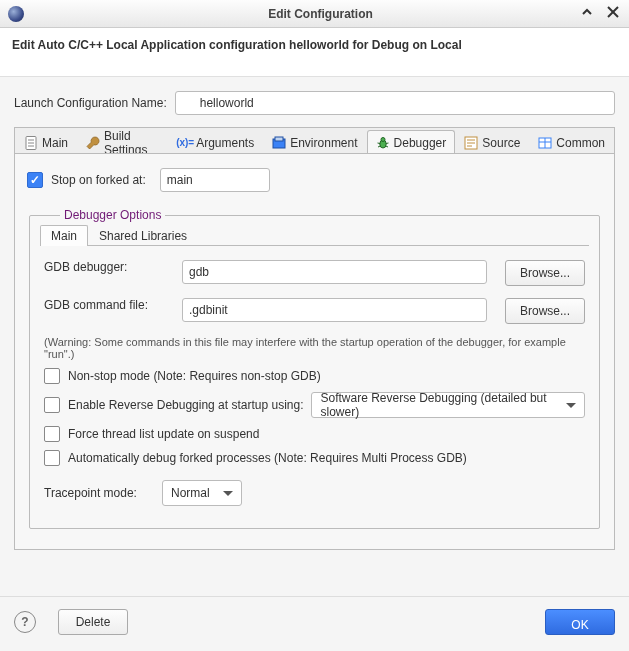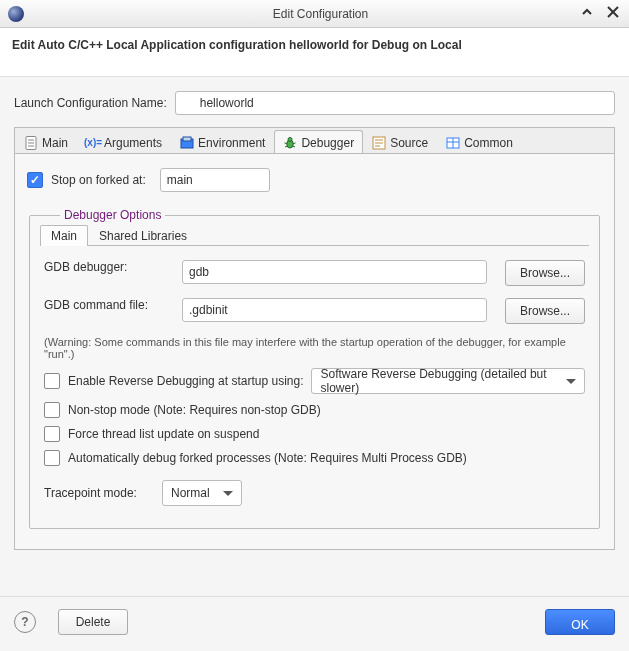--- a/index.html
+++ b/index.html
@@ -26,21 +26,21 @@
     width: 16px; height: 16px;
     border-radius: 50%;
     background: radial-gradient(circle at 35% 35%, #9bb0d8, #3a4c8a 60%, #1a2550);
     margin-right: 8px;
     flex-shrink: 0;
   }
   .titlebar .title {
     position: absolute;
     left: 12px; right: 0;
     text-align: center;
-    font-weight: normal;
+    font-weight: bold;
     color: #444;
     pointer-events: none;
   }
   .titlebar .win-btns {
     margin-left: auto;
     display: flex;
     gap: 10px;
     font-weight: bold;
     font-size: 14px;
     color: #333;
@@ -285,20 +285,28 @@
           <svg width="12" height="14" viewBox="0 0 12 14">
               <rect x="1" y="0.5" width="10" height="13" rx="1" fill="#fff" stroke="#888"></rect>
               <line x1="3" y1="4" x2="9" y2="4" stroke="#888"></line>
               <line x1="3" y1="7" x2="9" y2="7" stroke="#888"></line>
               <line x1="3" y1="10" x2="9" y2="10" stroke="#888"></line>
             </svg>
         </span>
         <span>Main</span>
       </div>
       <div class="tab">
+        <span class="ic">
+          <svg width="14" height="14" viewBox="0 0 14 14">
+              <path d="M9 1a4 4 0 0 0-3.8 5.2L1 10.4l2.6 2.6 4.2-4.2A4 4 0 1 0 9 1z" fill="#c09040" stroke="#8a6020" stroke-width="0.7"></path>
+            </svg>
+        </span>
+        <span>Build Settings</span>
+      </div>
+      <div class="tab">
         <span class="ic" style="color:#2f6be0;font-weight:bold;font-size:10px">(x)=</span>
         <span>Arguments</span>
       </div>
       <div class="tab">
         <span class="ic">
           <svg width="14" height="14" viewBox="0 0 14 14">
               <rect x="1" y="3" width="12" height="9" fill="#3b82f6" stroke="#1e4fa3"></rect>
               <rect x="3" y="1" width="8" height="4" fill="#c0d4f0" stroke="#1e4fa3"></rect>
             </svg>
         </span>
@@ -364,29 +372,29 @@
           <div class="field-row">
             <label>GDB command file:</label>
             <input type="text" value=".gdbinit" style="">
             <button class="browse-btn">Browse...</button>
           </div>
 
           <div class="warn">(Warning: Some commands in this file may interfere with the startup operation of the debugger, for example "run".)</div>
 
           <div class="opt-row">
             <span class="checkbox"></span>
+            <label>Non-stop mode (Note: Requires non-stop GDB)</label>
+          </div>
+
+          <div class="opt-row">
+            <span class="checkbox"></span>
             <label>Enable Reverse Debugging at startup using:</label>
             <div class="select wide">
               <span>Software Reverse Debugging (detailed but slower)</span>
             </div>
-          </div>
-
-          <div class="opt-row">
-            <span class="checkbox"></span>
-            <label>Non-stop mode (Note: Requires non-stop GDB)</label>
           </div>
 
           <div class="opt-row">
             <span class="checkbox"></span>
             <label>Force thread list update on suspend</label>
           </div>
 
           <div class="opt-row">
             <span class="checkbox"></span>
             <label>Automatically debug forked processes (Note: Requires Multi Process GDB)</label>

